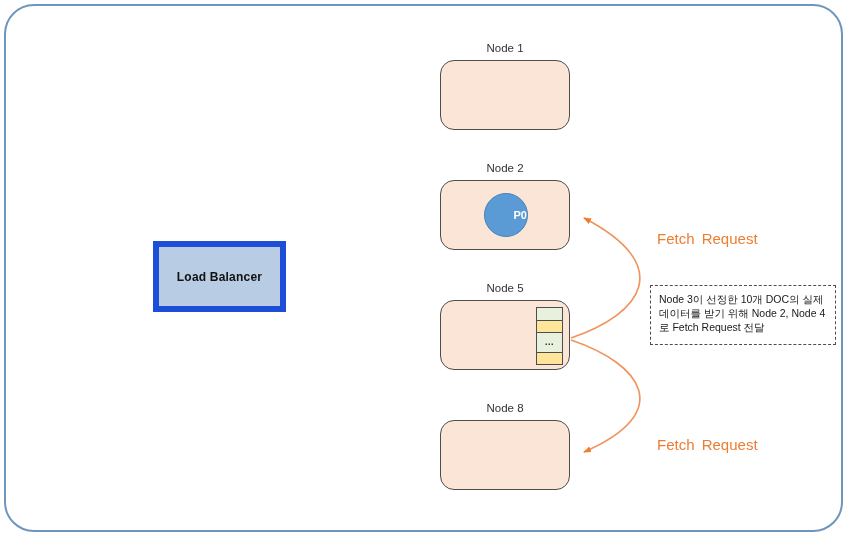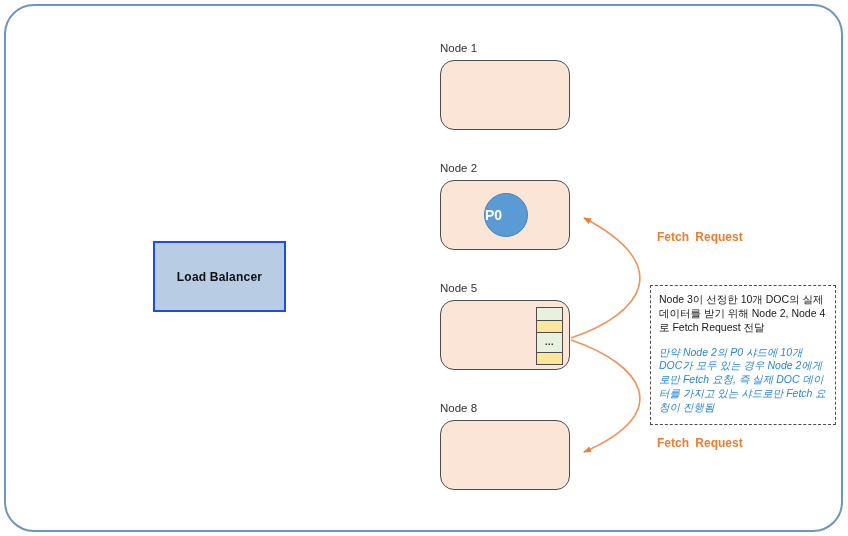--- a/index.html
+++ b/index.html
@@ -6,50 +6,50 @@
   html, body { width: 848px; height: 536px; background: #ffffff; overflow: hidden;
     font-family: "Liberation Sans", "DejaVu Sans", sans-serif; }
   #canvas { position: relative; width: 848px; height: 536px; background: #ffffff; }
 
   
   .frame { position: absolute; left: 4px; top: 4px; right: 5px; bottom: 4px;
     border: 2px solid #6E96BC; border-radius: 30px; pointer-events: none; }
 
   
   .lb { position: absolute; left: 153px; top: 241px; width: 133px; height: 71px;
-    background: #B8CCE4; border: 2px solid #1d4ed8;
+    background: #B8CCE4; border: 6px solid #1d4ed8;
     display: flex; align-items: center; justify-content: center;
     font-size: 12px; font-weight: bold; color: #111; letter-spacing: 0.2px; }
 
   
   .node { position: absolute; left: 440px; width: 130px; height: 70px;
     background: #FBE5D6; border: 1.5px solid #4D4D4D; border-radius: 14px; }
   .node-label { position: absolute; left: 440px; width: 130px; height: 14px;
-    font-size: 11.5px; color: #333; }
+    text-align: center; font-size: 11.5px; color: #333; }
 
   
   .shard { position: absolute; width: 44px; height: 44px; border-radius: 50%;
     background: #5B9BD5; border: 1.5px solid #4583BC;
-    display: flex; align-items: center; justify-content: flex-start;
-    color: #fff; font-size: 14px; font-weight: bold; }
+    display: flex; align-items: center; justify-content: flex-end;
+    color: #fff; font-size: 11px; font-weight: bold; }
 
   
   .buffer-table { position: absolute; left: 536px; top: 307px; width: 27px; height: 58px;
     border: 1px solid #4D4D4D; display: flex; flex-direction: column; background: #FFE599; }
   .buffer-row { width: 100%; }
   .row-green { background: #E7F1DE; }
   .row-yellow { background: #FFE599; }
   .row-sep { border-top: 1px solid #4D4D4D; }
   .row-h { height: 12px; }
   .row-dots { flex: 1; background: #E7F1DE; display: flex; align-items: center;
     justify-content: center; font-size: 9px; font-weight: bold; color: #222;
     letter-spacing: 0.5px; line-height: 1; }
 
   
-  .fetch-label { position: absolute; font-size: 12px; font-weight: bold;
+  .fetch-label { position: absolute; font-size: 15px; font-weight: normal;
     color: #ED7D31; word-spacing: 3px; white-space: nowrap; padding-left: 20px; }
   .fetch-top { left: 637px; top: 230px; }
   .fetch-bottom { left: 637px; top: 436px; }
 
   
   .note { position: absolute; left: 650px; top: 285px; width: 186px;
     background: #ffffff; border: 1px dashed #4D4D4D; padding: 7px 8px 9px 8px;
     font-size: 10.5px; line-height: 1.32; }
   .note-primary { color: #1A1A1A; }
   .note-secondary { margin-top: 11px; color: #2B87D3; font-style: italic; }
@@ -98,16 +98,15 @@
     </defs>
     <path d="M 571 338 C 642 314 676 266 584 218" fill="none" stroke="#F0935A" stroke-width="1.6" marker-end="url(#ah)"></path>
     <path d="M 571 340 C 642 364 676 412 584 452" fill="none" stroke="#F0935A" stroke-width="1.6" marker-end="url(#ah)"></path>
   </svg>
 
   <div class="fetch-label fetch-top">Fetch Request</div>
   <div class="fetch-label fetch-bottom">Fetch Request</div>
 
   <div class="note">
     <div class="note-primary">Node 3이 선정한 10개 DOC의 실제 데이터를 받기 위해 Node 2, Node 4로 Fetch Request 전달</div>
-    <div class="note-secondary">만약 Node 2의 P0 샤드에 10개 DOC가 모두 있는 경우 Node 2에게로만 Fetch 요청, 즉 실제 DOC 데이터를 가지고 있는 샤드로만 Fetch 요청이 진행됨</div>
   </div>
 
 </div>
 
 </body></html>

